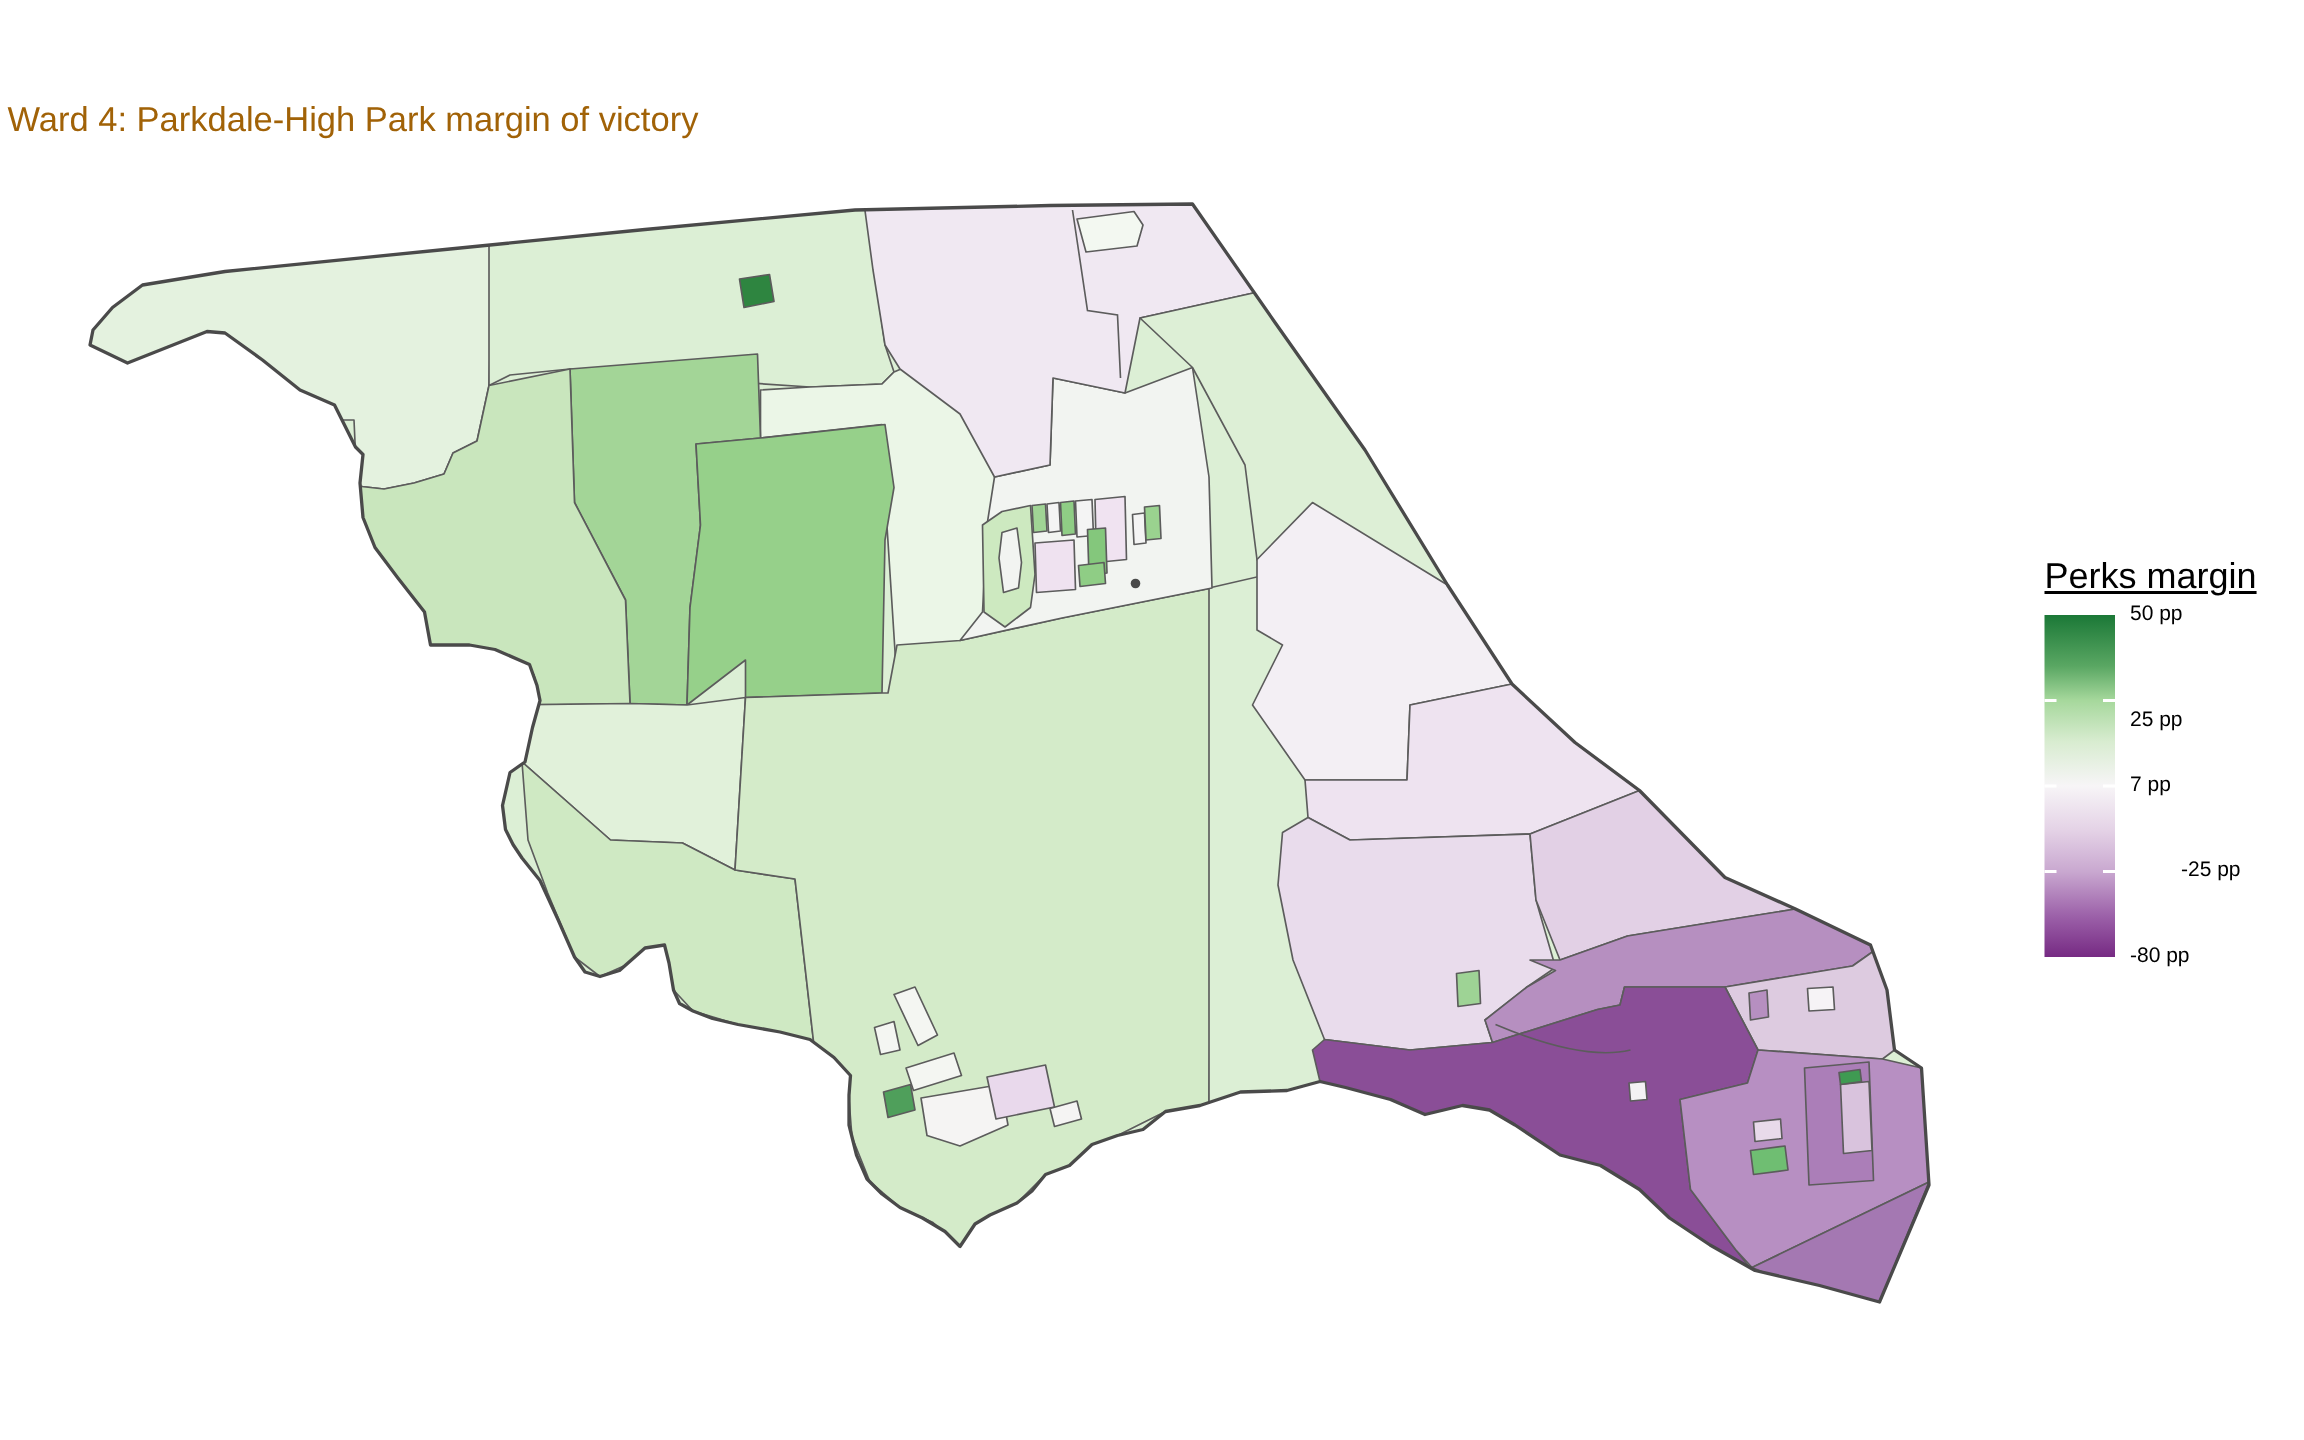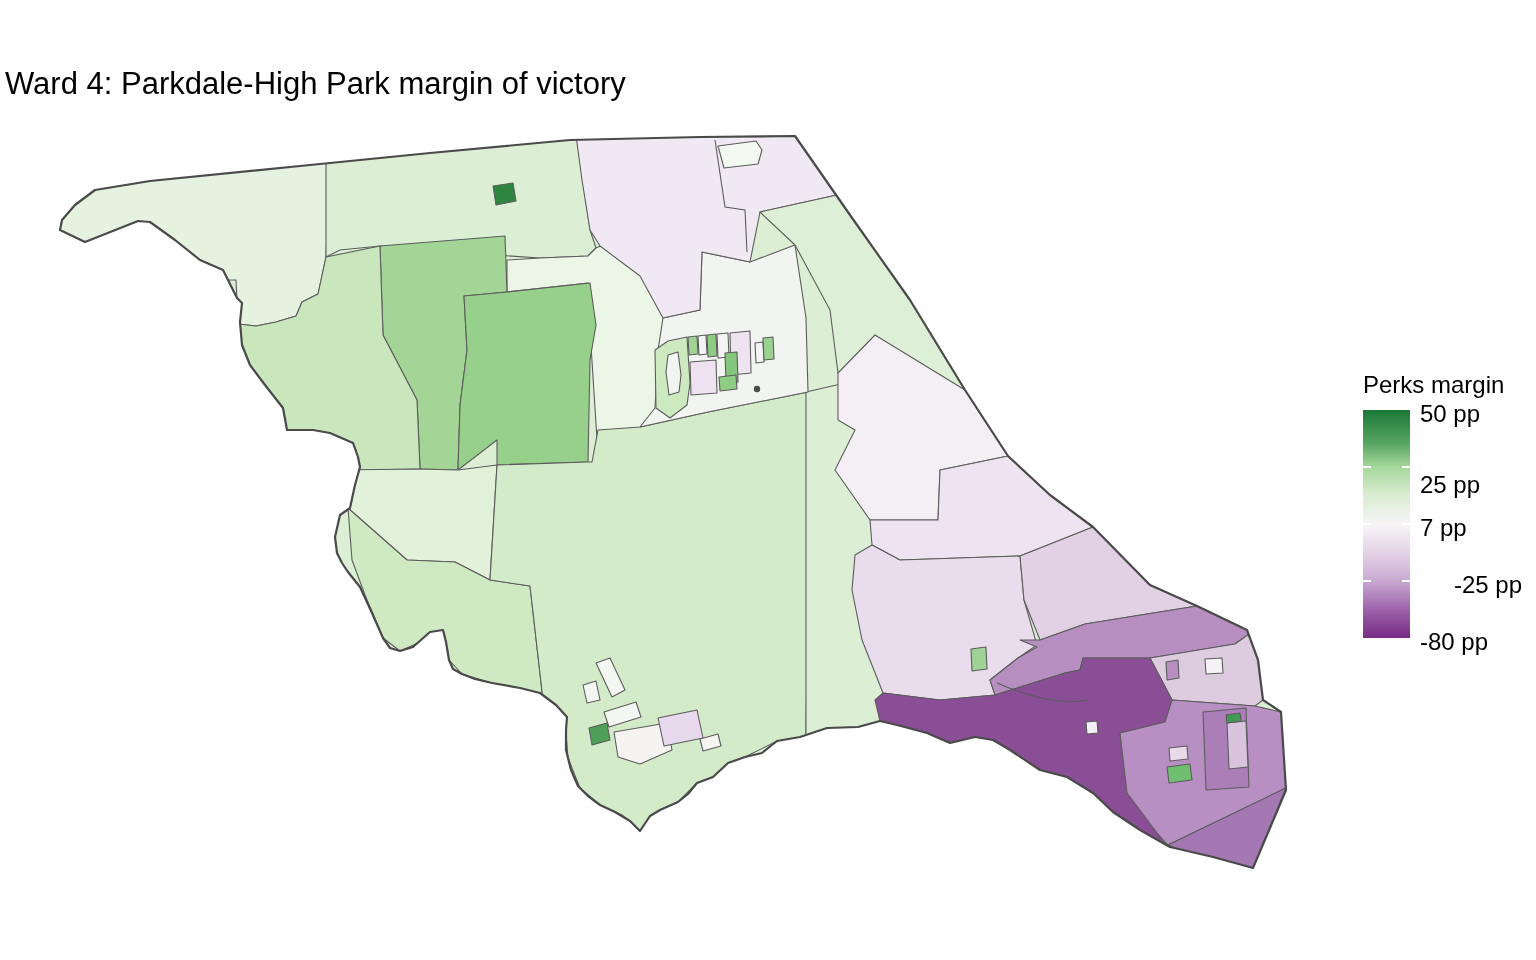--- a/index.html
+++ b/index.html
@@ -1,30 +1,30 @@
 <!DOCTYPE html>
 <html><head>
 <meta charset="utf-8">
 <style>
   html,body{margin:0;padding:0;}
   body{
     width:1536px;height:960px;position:relative;background:#ffffff;overflow:hidden;
     font-family:"Liberation Sans","DejaVu Sans",sans-serif;
   }
   .page-title{
-    position:absolute;left:5px;top:66px;font-size:31px;color:#000000;white-space:nowrap;
+    position:absolute;left:5px;top:66px;font-size:23px;color:#a16207;white-space:nowrap;
   }
   #map-svg{position:absolute;left:0;top:0;}
-  .legend{position:absolute;left:1363px;top:371px;width:173px;}
+  .legend{position:absolute;left:1363px;top:371px;width:173px;text-decoration:underline;}
   .legend-title{font-size:24px;color:#000;margin-bottom:14px;white-space:nowrap;}
   .legend-bar{
     position:absolute;left:0;top:39px;width:47px;height:228px;
   }
   .legend-tick{position:absolute;height:2px;background:#ffffff;width:8px;}
-  .legend-label{position:absolute;left:57px;font-size:24px;color:#000;white-space:nowrap;}
+  .legend-label{position:absolute;left:57px;font-size:14px;color:#000;white-space:nowrap;}
 </style>
 </head>
 <body>
 
 <div class="page-title">Ward 4: Parkdale-High Park margin of victory</div>
 
 <svg id="map-svg" width="1536" height="960" viewBox="0 0 1536 960">
     <defs>
       <clipPath id="wardClip">
         <path d="M62,220 L75,205 L95,190 L150,181 L300,166 L430,153 L570,140 L700,137 L795,136 L850,215 L910,300 L965,390 L1008,456 L1050,495 L1093,527 L1150,585 L1197,606 L1247,630 L1258,660 L1263,700 L1281,712 L1286,790 L1253,868 L1213,857 L1170,847 L1140,830 L1113,812 L1093,793 L1067,777 L1040,770 L1010,750 L993,740 L975,737 L950,743 L927,733 L897,725 L880,721 L858,727 L827,728 L800,737 L777,741 L762,753 L745,757 L728,763 L713,777 L697,783 L688,794 L678,802 L660,810 L650,816 L640,831 L630,821 L615,812 L600,805 L588,796 L578,786 L571,770 L566,750 L566,730 L567,717 L556,705 L540,693 L520,688 L492,683 L475,679 L462,674 L453,669 L449,660 L446,642 L443,630 L430,632 L413,647 L400,651 L390,648 L383,638 L372,613 L360,587 L348,572 L342,563 L337,553 L335,537 L340,515 L350,508 L355,485 L360,467 L358,457 L353,443 L330,433 L313,430 L287,430 L283,408 L265,385 L250,365 L242,345 L240,322 L242,303 L237,298 L223,270 L200,260 L175,240 L150,222 L138,221 L85,242 L60,230 Z"></path>

